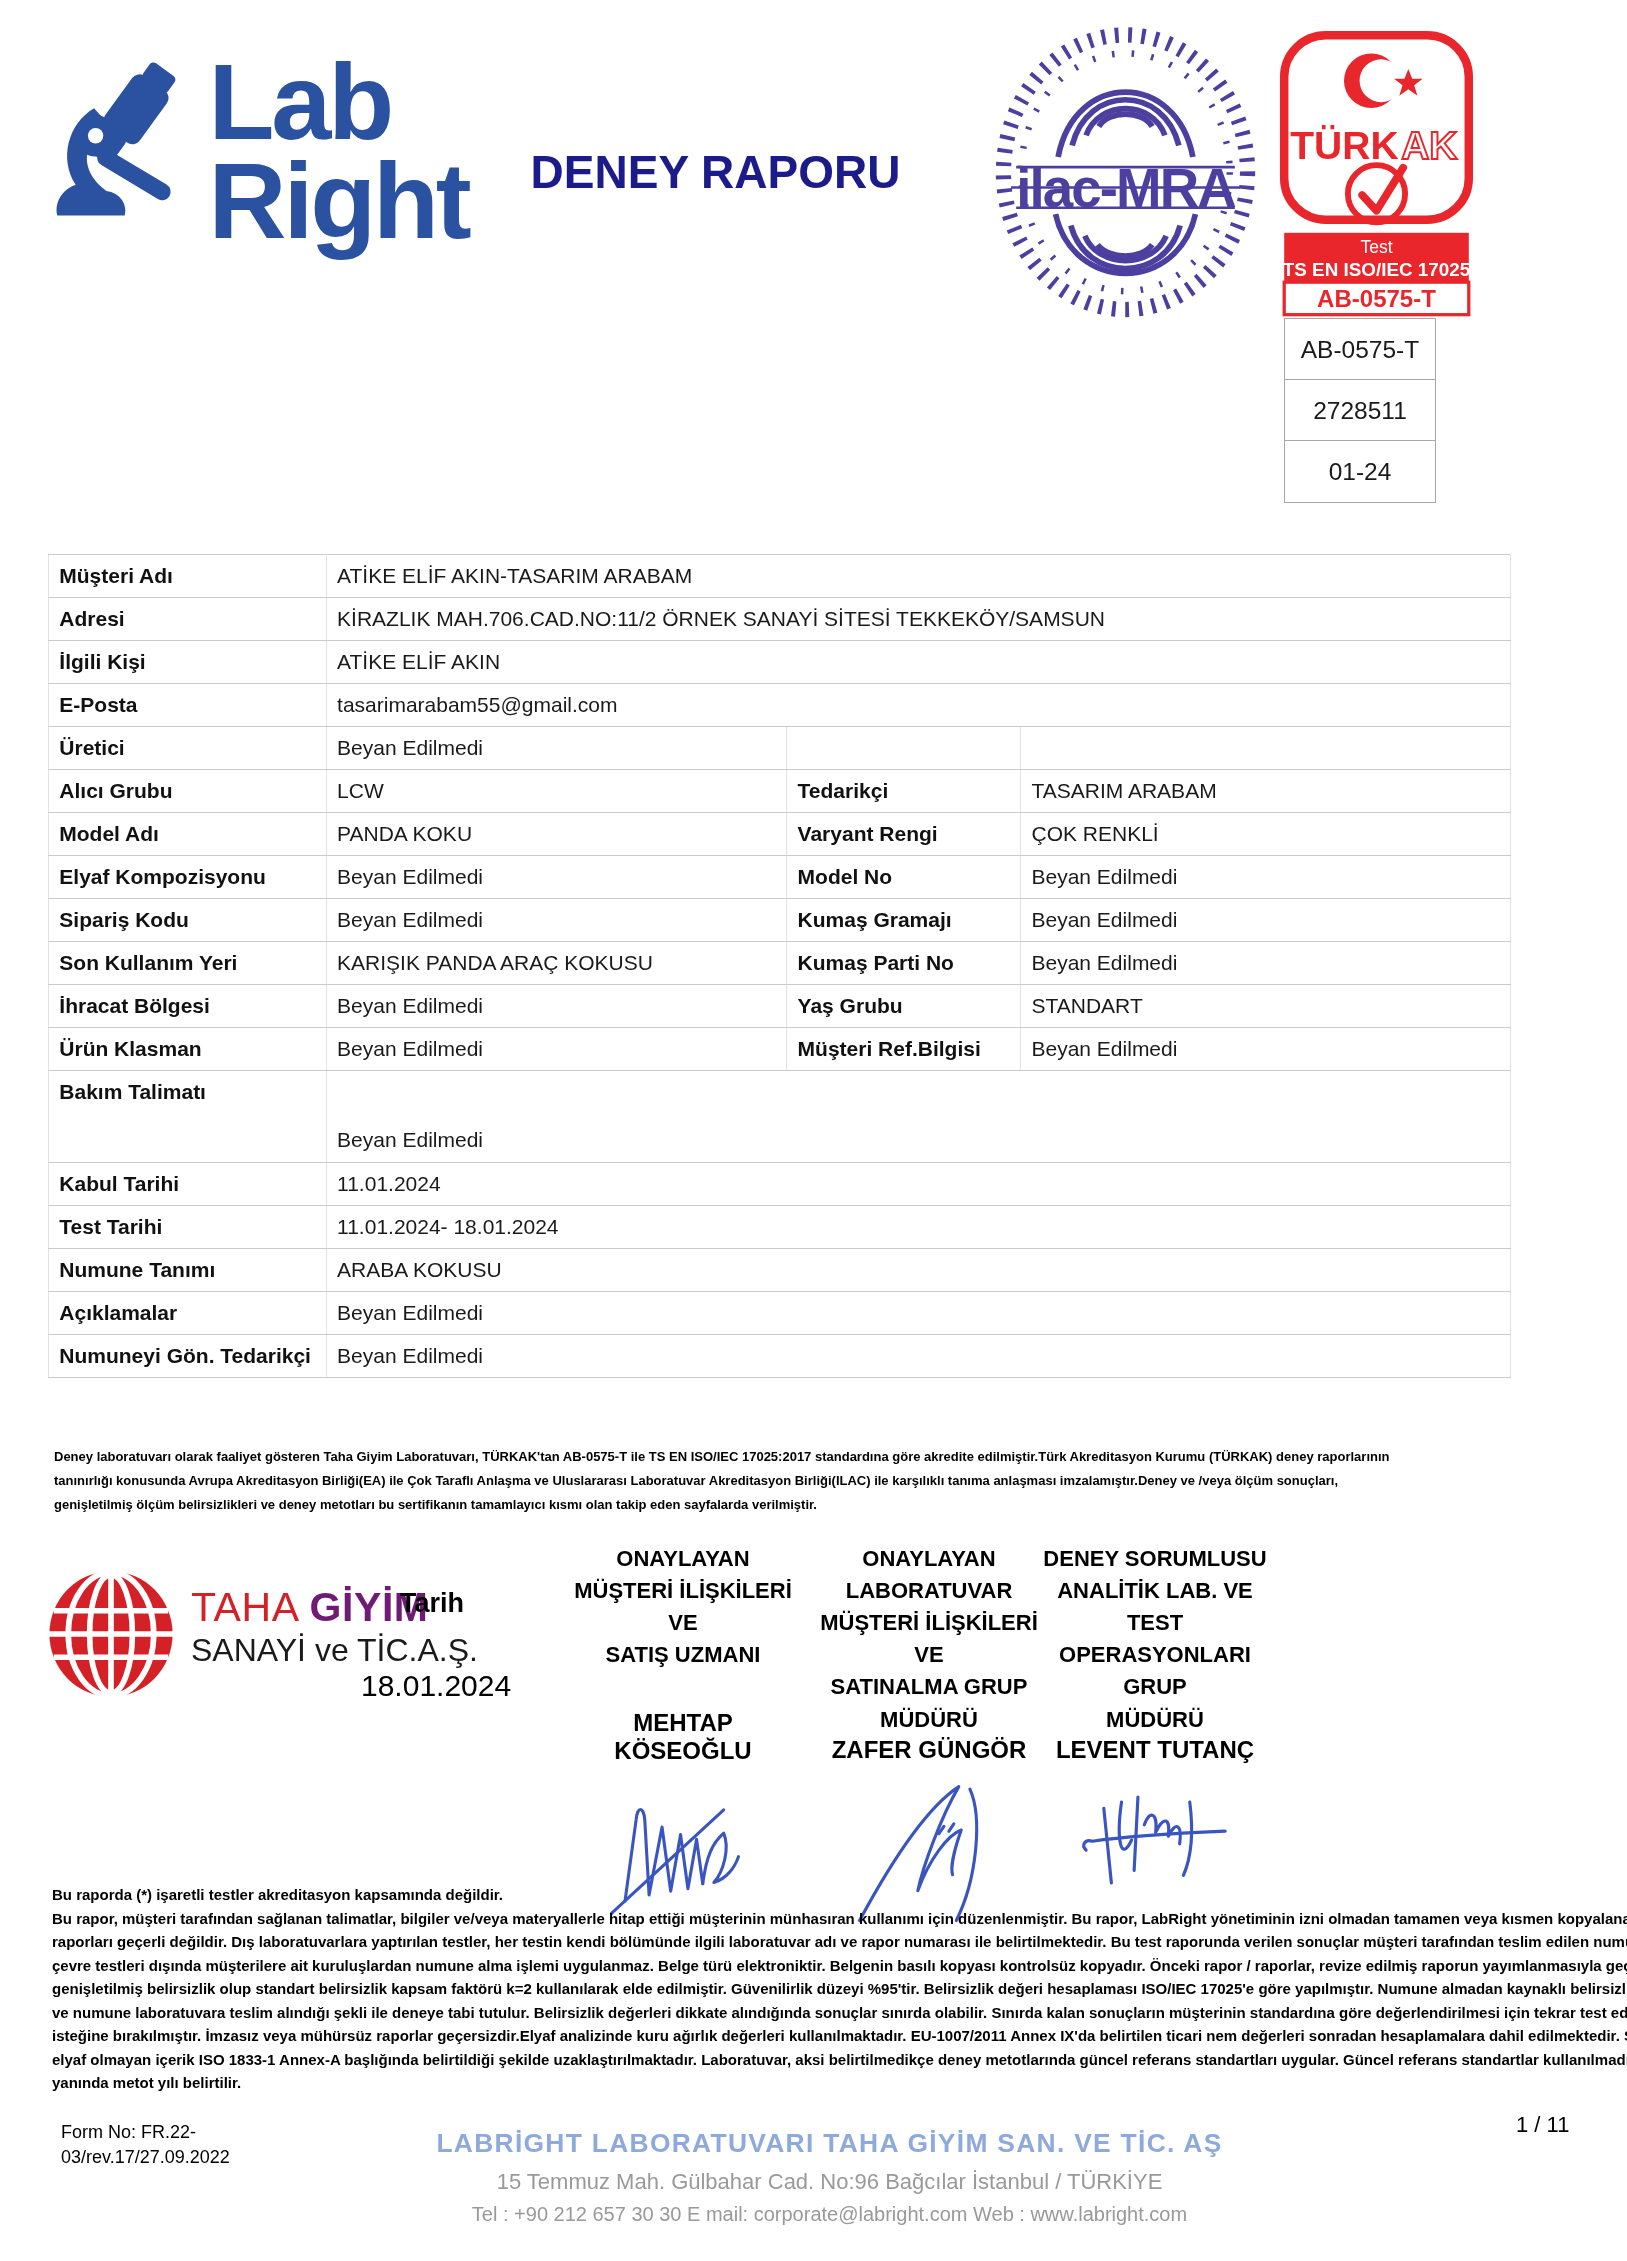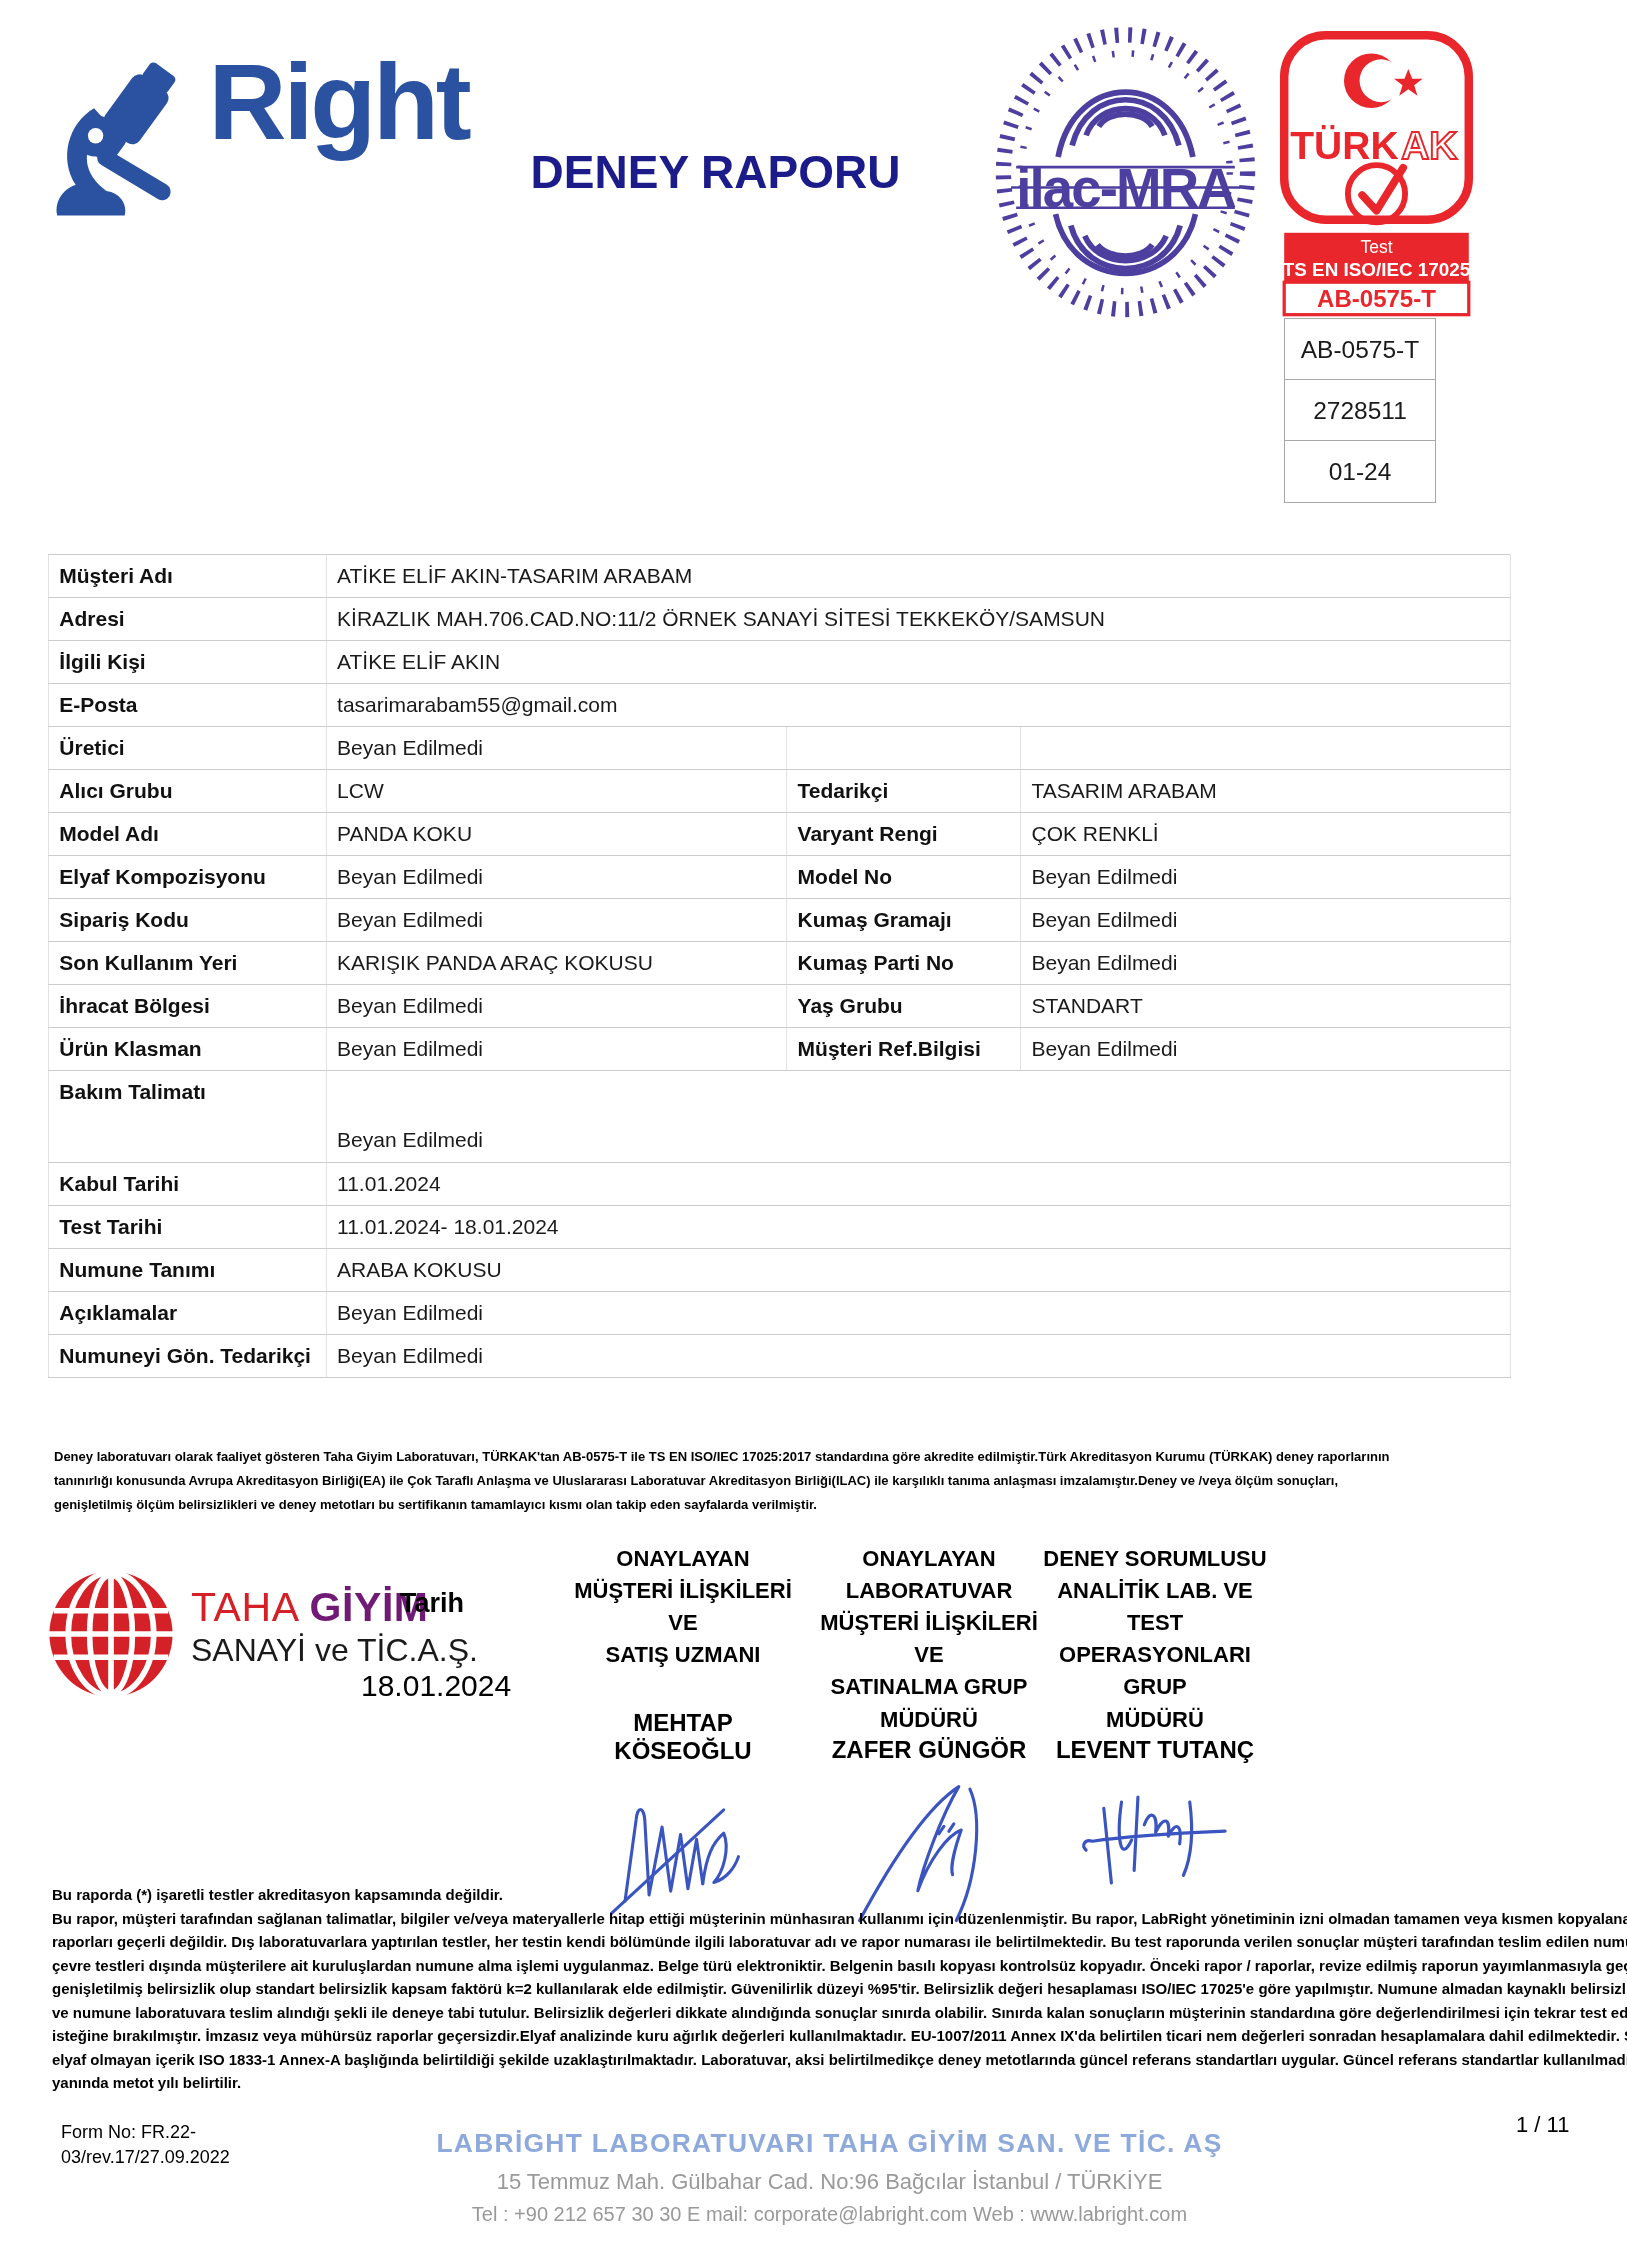--- a/index.html
+++ b/index.html
@@ -91,20 +91,21 @@
       <rect x="62" y="136" width="108" height="22" rx="11" transform="rotate(31 116 147)"></rect>
       <g transform="rotate(36 110 70)">
         <rect x="92" y="-6" width="40" height="26" rx="6"></rect>
         <rect x="84" y="16" width="56" height="84" rx="12"></rect>
         <rect x="97" y="98" width="30" height="40" rx="5"></rect>
       </g>
       <circle cx="66" cy="96" r="27"></circle>
       <circle cx="66" cy="96" r="10" fill="#fff"></circle>
     </svg>
     <div class="brand-text">
+      <div>Lab</div>
       <div>Right</div>
     </div>
   </div>
 
   <h1 class="report-title">DENEY RAPORU</h1>
 
   <div class="ilac">
     <svg viewBox="0 0 420 460" style="stroke:var(--ilac-purple,#4c3f9f)">
       <ellipse cx="210" cy="230" rx="192" ry="216" fill="none" stroke-width="24" stroke-dasharray="6 15"></ellipse>
       <ellipse cx="210" cy="230" rx="164" ry="187" fill="none" stroke-width="10" stroke-dasharray="4 27"></ellipse>

